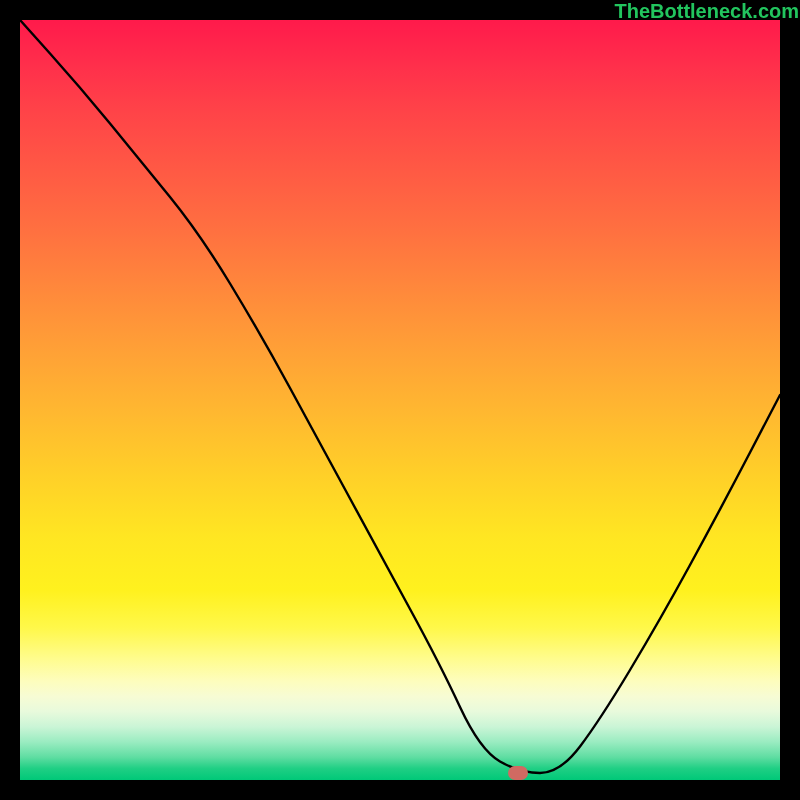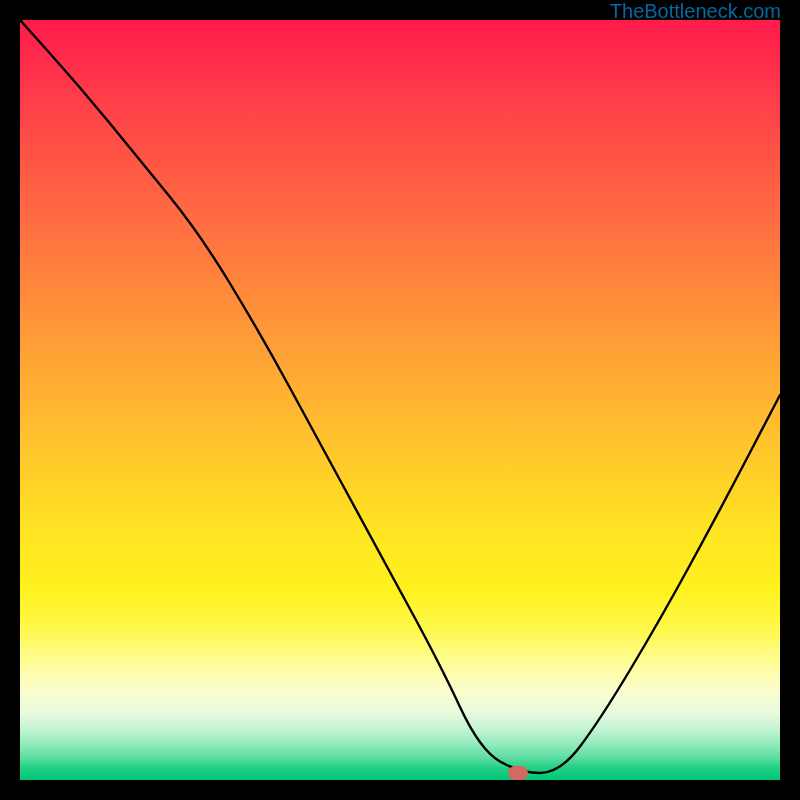--- a/index.html
+++ b/index.html
@@ -59,25 +59,25 @@
     position: absolute;
     width: 20px;
     height: 14px;
     border-radius: 7px / 7px;
     background: #d06a62;
     transform: translate(-50%, -50%);
   }
   .watermark {
     position: absolute;
     top: 0px;
-    right: 19px;
+    right: 1px;
     font-family: Arial, Helvetica, sans-serif;
     font-size: 20px;
-    color: #0369a1;
-    font-weight: 400;
+    color: #22c55e;
+    font-weight: 700;
     user-select: none;
   }
 </style>
 </head>
 <body>
 
 <div class="stage">
   <div class="plot-wrap">
     <div class="gradient"></div>
 

